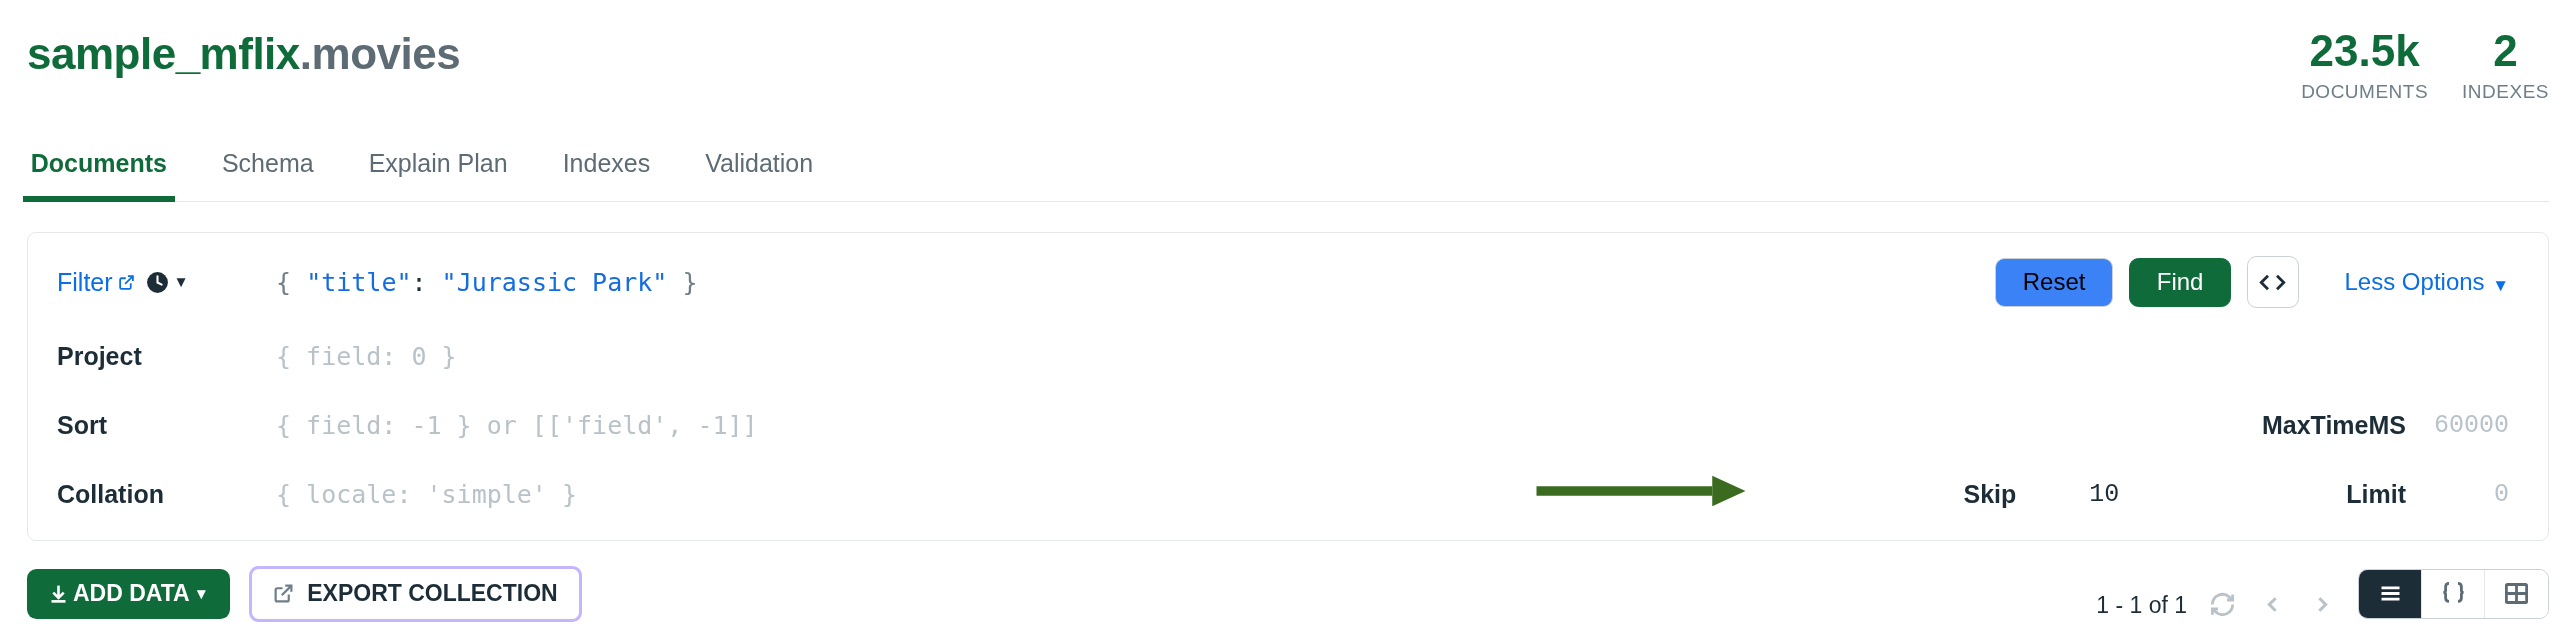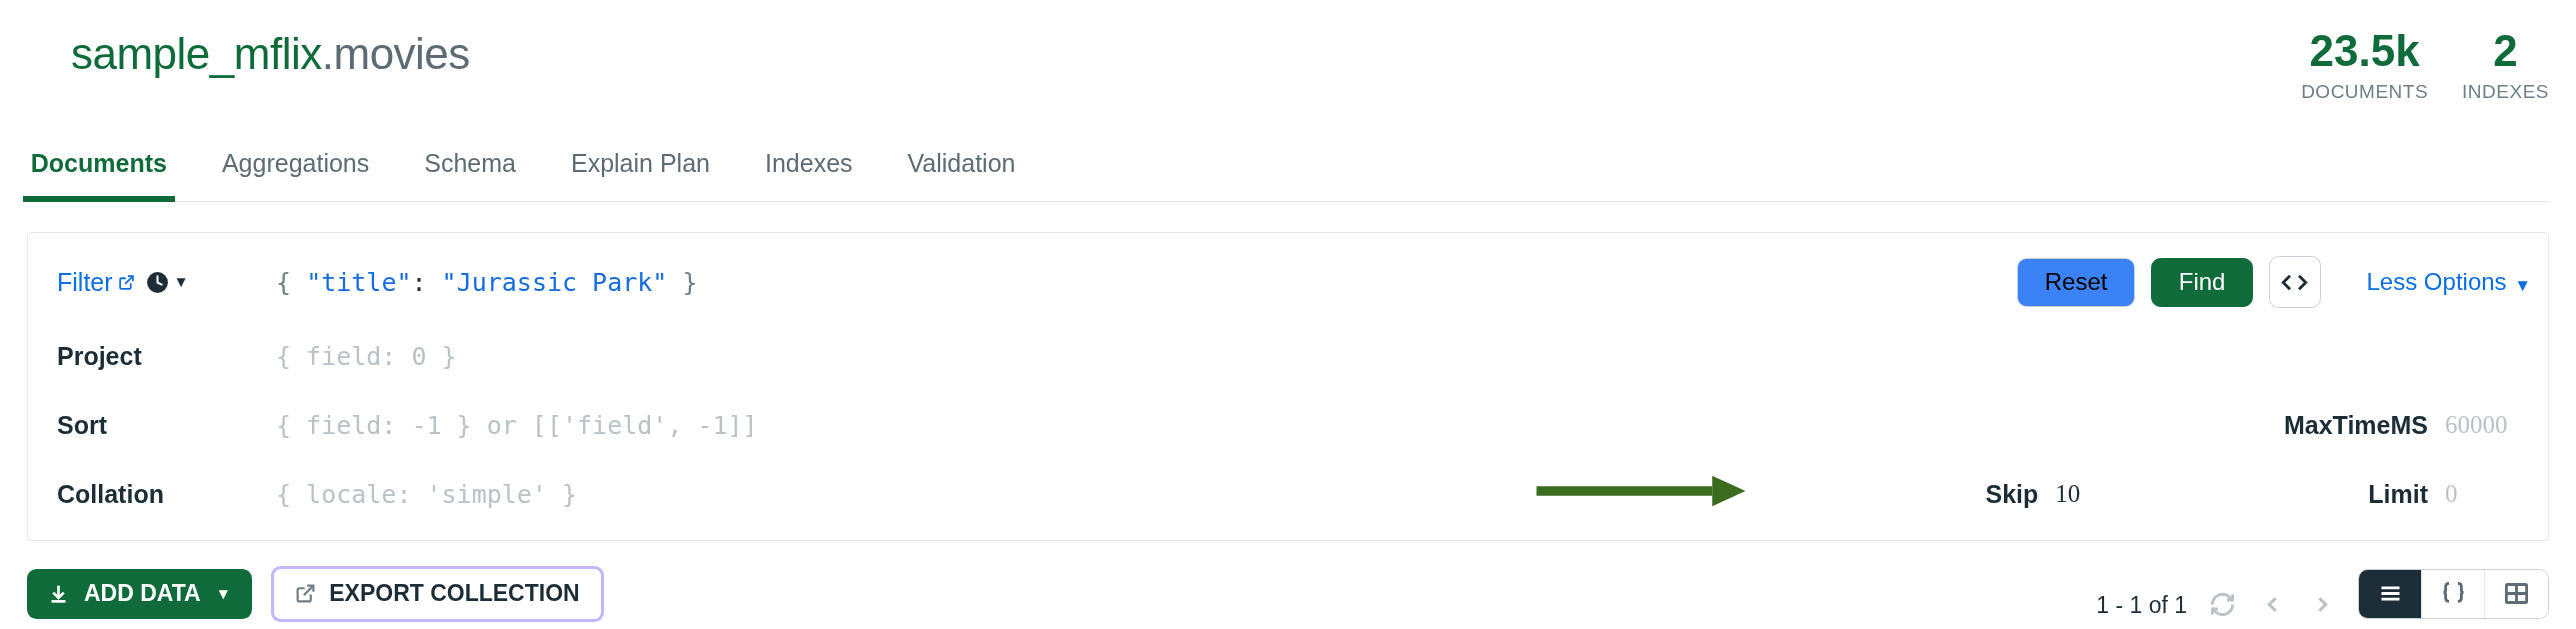--- a/index.html
+++ b/index.html
@@ -13,23 +13,22 @@
     position: relative;
   }
   .header {
     display: flex;
     justify-content: space-between;
     align-items: flex-start;
     margin-bottom: 46px;
   }
   .title {
     font-size: 44px;
-    font-weight: 400;
+    font-weight: 700;
     letter-spacing: -0.5px;
-    margin-left: 44px;
   }
   .title-db { color: #0f6c3a; }
   .title-coll { color: #5d6c74; }
   .stats {
     display: flex;
     gap: 34px;
     text-align: right;
   }
   .stat-block { display: flex; flex-direction: column; align-items: center; }
   .stat-value {
@@ -66,22 +65,22 @@
   .tab.active::after {
     content: "";
     position: absolute;
     left: -7.6px; right: -7.6px; bottom: -1px;
     height: 5.7px;
     background: #0f6c3a;
   }
   .query-panel {
     margin-top: 30.5px;
     border: 1px solid #e4e8eb;
-    border-radius: 4px;
-    padding: 23px 17px 25px 29px;
+    border-radius: 9px;
+    padding: 23px 39px 25px 29px;
   }
   .query-row {
     display: flex;
     align-items: center;
     min-height: 42px;
     margin-bottom: 27px;
   }
   .query-row:last-child { margin-bottom: 0; }
   .row-label {
     width: 219px;
@@ -158,21 +157,22 @@
     font-size: 25px;
     font-weight: 600;
     color: #1c2d38;
     margin-right: 17px;
   }
   .inline-value {
     font-size: 25px;
     color: #1c2d38;
     min-width: 86px;
     display: inline-block;
-    font-family: Liberation Serif, serif;
+    font-family: Liberation Mono, monospace;
+    text-align: right;
   }
   .inline-value.placeholder { color: #b8c2c8; }
   .right-col {
     margin-left: auto;
     display: flex;
     align-items: center;
     gap: 17px;
   }
   .right-col .grp { display: flex; align-items: center; }
   .arrow-annot {
@@ -190,21 +190,21 @@
   .btn-add {
     background: #0f6c3a;
     color: #fff;
     border: none;
     border-radius: 9.5px;
     padding: 11.4px 21px;
     font-size: 23px;
     font-weight: 700;
     display: inline-flex;
     align-items: center;
-    gap: 15px;
+    gap: 4px;
     cursor: pointer;
   }
   .btn-add .dl-icon { width: 21px; height: 21px; }
   .btn-add .caret-down { font-size: 15.3px; }
   .btn-export {
     background: #fff;
     border: 3px solid #c4b5fd;
     border-radius: 9.5px;
     padding: 11.4px 21px;
     font-size: 23px;
@@ -258,21 +258,20 @@
     </div>
     <div class="stat-block">
       <div class="stat-value">2</div>
       <div class="stat-label">INDEXES</div>
     </div>
   </div>
 </div>
 
 <div class="tabs">
   <div class="tab active">Documents</div>
-  <div class="tab">Aggregations</div>
   <div class="tab">Schema</div>
   <div class="tab">Explain Plan</div>
   <div class="tab">Indexes</div>
   <div class="tab">Validation</div>
 </div>
 
 <div class="query-panel">
 
   <div class="query-row">
     <div class="row-label">

